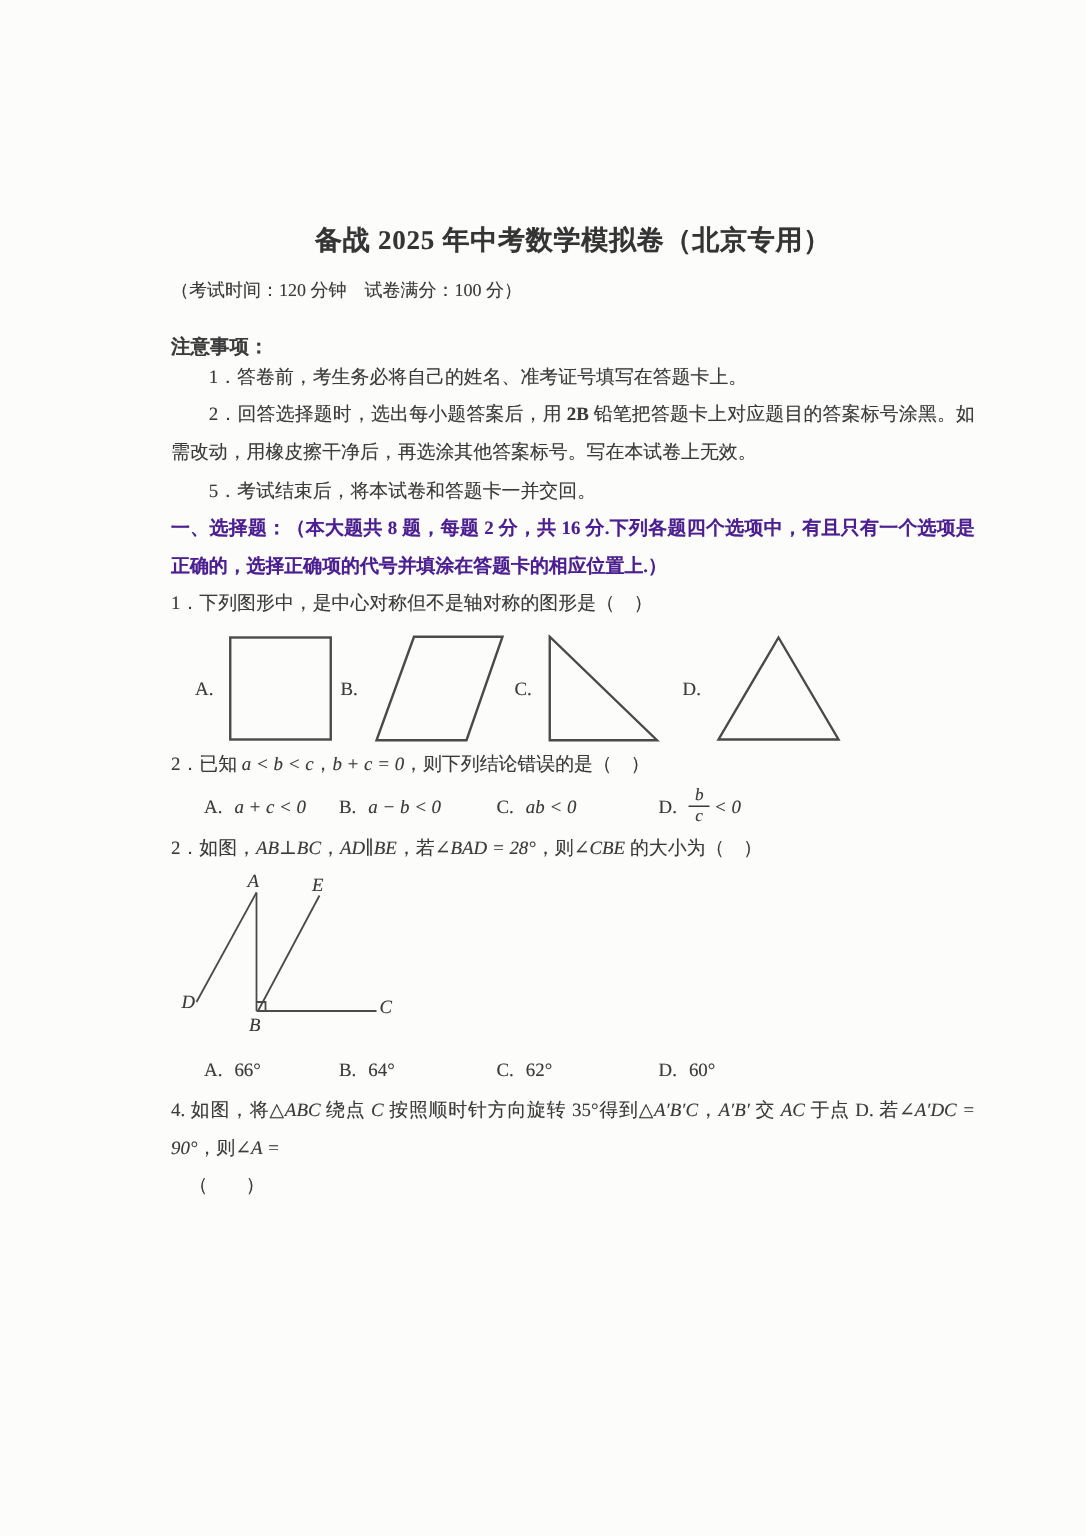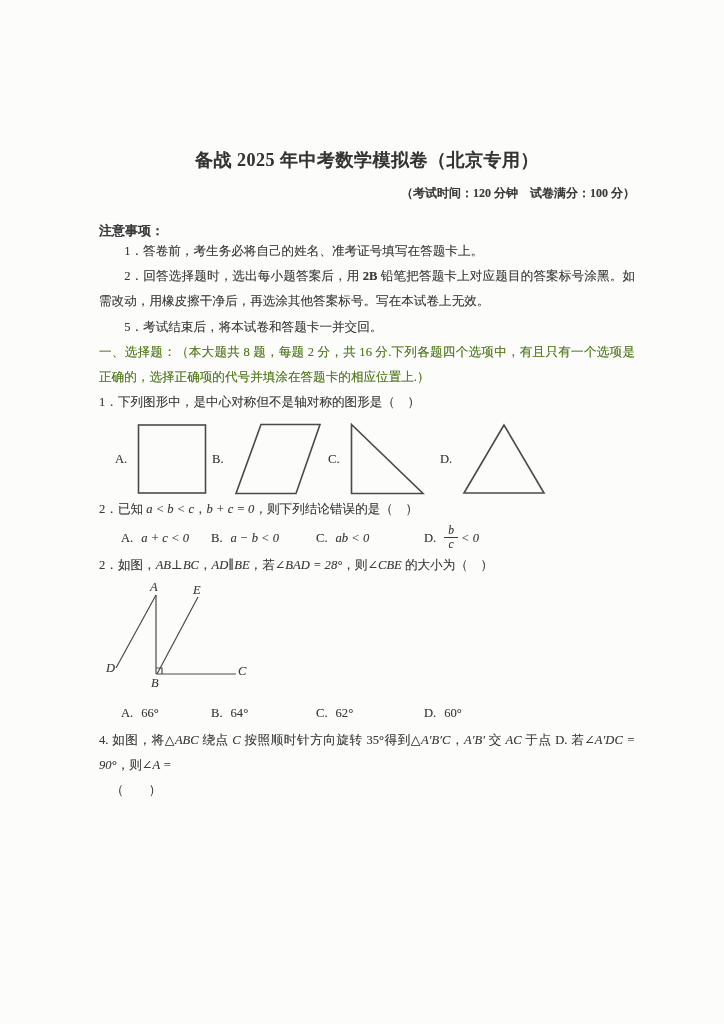--- a/index.html
+++ b/index.html
@@ -3,28 +3,28 @@
 <meta charset="utf-8">
 <style>
   html,body{margin:0;padding:0;background:#e9e9e9;}
   .paper{
     position:relative;width:724px;height:1024px;margin:0 auto;
     background:#fcfcfb;overflow:hidden;
     font-family:"Liberation Serif","DejaVu Serif",serif;
     color:#3b3b3b;
     text-shadow:0 0 .5px rgba(80,80,80,.45);
   }
-  .content{position:absolute;left:99px;top:0;width:536px;}
+  .content{position:absolute;left:114px;top:0;width:536px;}
   .title{margin:148px 0 0 0;text-align:center;font-size:18px;line-height:24px;font-weight:bold;color:#343434;letter-spacing:.5px;}
-  .subtitle{margin:13px 0 4px 0;text-align:right;font-size:12px;line-height:16px;font-weight:bold;}
+  .subtitle{margin:13px 0 4px 0;text-align:left;font-size:12px;line-height:16px;font-weight:normal;}
   .notice-head{margin:21px 0 0 0;font-size:13px;line-height:17px;font-weight:bold;}
   p.line{margin:0;font-size:12.6px;line-height:25.2px;text-align:justify;}
   p.indent{text-indent:2em;}
   .first-item{margin-top:6px;}
-  .sec-head{font-weight:normal;color:#4d7c0f;}
+  .sec-head{font-weight:bold;color:#4c1d95;}
   .b{font-weight:bold;margin-top:32px;}
   .i{font-style:italic;font-family:"Liberation Serif","DejaVu Serif",serif;}
   
   .shapes-row{display:flex;align-items:center;margin-top:6px;height:76px;padding-left:16px;}
   .shape-item{display:flex;align-items:center;}
   .shape-label{font-size:12.6px;width:22px;flex:0 0 auto;}
   .shape-item svg{display:block;}
   .sh{fill:none;stroke:#4a4a4a;stroke-width:1.6;stroke-linejoin:miter;}
   
   .optrow{margin:0;padding-left:22px;font-size:12.6px;line-height:26px;height:30px;display:flex;align-items:center;}

